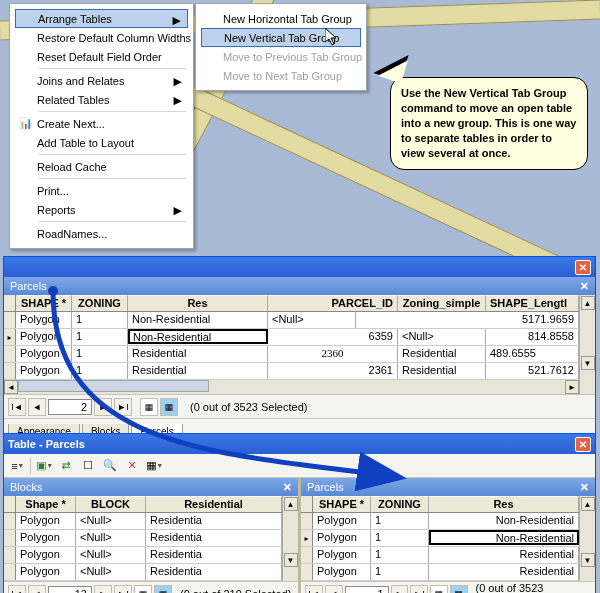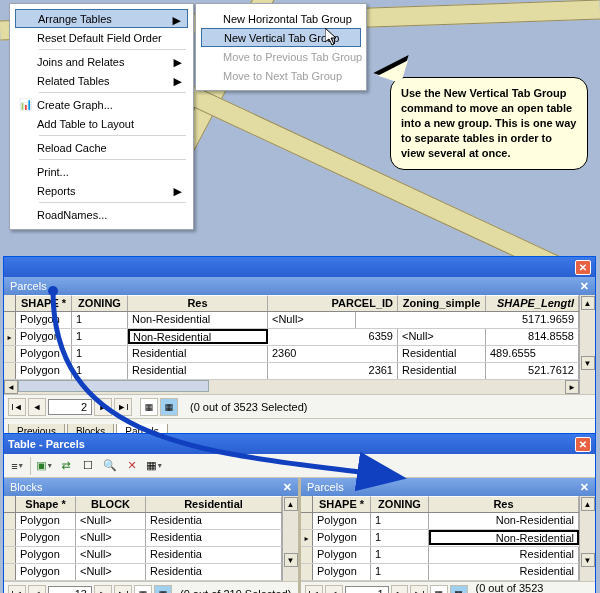--- a/index.html
+++ b/index.html
@@ -65,35 +65,38 @@
   <div class="road" style="left:200px; top:-40px; width:20px; height:280px; border:1px solid #968b5f; transform:rotate(28deg);"></div>
   <div class="road" style="left:60px; top:150px; width:540px; transform:rotate(25deg);"></div>
 </div>
 
 <div class="menu" style="left:9px; top:3px; width:185px;">
   <div class="menu-item hl">
     <span>Arrange Tables</span>
     <span class="submenu-arrow">▶</span>
   </div>
   <div class="menu-item">
+      <span>Restore Default Column Widths</span>
+    </div>
+  <div class="menu-item">
       <span>Reset Default Field Order</span>
     </div>
   <div class="menu-sep"></div>
   <div class="menu-item">
       <span>Joins and Relates</span>
       <span class="submenu-arrow">▶</span>
     </div>
   <div class="menu-item">
       <span>Related Tables</span>
       <span class="submenu-arrow">▶</span>
     </div>
   <div class="menu-sep"></div>
   <div class="menu-item iconed">
       <span class="ic">📊</span>
-      <span>Create Graph...</span>
+      <span>Create Next...</span>
     </div>
   <div class="menu-item">
       <span>Add Table to Layout</span>
     </div>
   <div class="menu-sep"></div>
   <div class="menu-item">
       <span>Reload Cache</span>
     </div>
   <div class="menu-sep"></div>
   <div class="menu-item">
@@ -142,21 +145,21 @@
   </div>
   <div style="display:flex;">
     <div class="grid" style="flex:1;">
       <div class="ghead">
         <div class="rowmark"></div>
         <div class="gh" style="width:56px;">SHAPE *</div>
         <div class="gh" style="width:56px;">ZONING</div>
         <div class="gh" style="width:140px;">Res</div>
         <div class="gh" style="width:130px;text-align:right;">PARCEL_ID</div>
         <div class="gh" style="width:88px;">Zoning_simple</div>
-        <div class="gh" style="flex:1;text-align:right;font-style:italic;">SHAPE_Lengtl</div>
+        <div class="gh" style="flex:1;text-align:left;">SHAPE_Lengtl</div>
       </div>
       <div id="upper-rows">
           <div class="grow">
             <div class="rowmark"></div>
             <div class="gc" style="width: 56px;">Polygon</div>
             <div class="gc" style="width: 56px;">1</div>
             <div class="gc" style="width: 140px;">Non-Residential</div>
             <div class="gc" style="width: 88px;">&lt;Null&gt;</div>
             <div class="gc" style="flex: 1 1 0%; text-align: right;">5171.9659</div>
           </div>
@@ -167,21 +170,21 @@
             <div class="gc sel" style="width: 140px;">Non-Residential</div>
             <div class="gc" style="width: 130px; text-align: right;">6359</div>
             <div class="gc" style="width: 88px;">&lt;Null&gt;</div>
             <div class="gc" style="flex: 1 1 0%; text-align: right;">814.8558</div>
           </div>
           <div class="grow">
             <div class="rowmark"></div>
             <div class="gc" style="width: 56px;">Polygon</div>
             <div class="gc" style="width: 56px;">1</div>
             <div class="gc" style="width: 140px;">Residential</div>
-            <div class="gc" style="width: 130px; text-align: left;">2360</div>
+            <div class="gc" style="width: 130px; text-align: center; font-family: Liberation Serif, serif;">2360</div>
             <div class="gc" style="width: 88px;">Residential</div>
             <div class="gc" style="flex: 1 1 0%; ">489.6555</div>
           </div>
           <div class="grow">
             <div class="rowmark"></div>
             <div class="gc" style="width: 56px;">Polygon</div>
             <div class="gc" style="width: 56px;">1</div>
             <div class="gc" style="width: 140px;">Residential</div>
             <div class="gc" style="width: 130px; text-align: right;">2361</div>
             <div class="gc" style="width: 88px;">Residential</div>
@@ -208,21 +211,21 @@
     <input class="pagenum" value="2" style="">
     <div class="navbtn">►</div>
     <div class="navbtn">►I</div>
     <div style="width:4px;"></div>
     <div class="navbtn" style="background:#fff;">▦</div>
     <div class="navbtn" style="background:#9fd0f0;">▦</div>
     <div style="width:8px;"></div>
     <span>(0 out of 3523 Selected)</span>
   </div>
   <div class="tabsbar">
-    <div class="tab">Previous</div>
+    <div class="tab">Appearance</div>
     <div class="tab">Blocks</div>
     <div class="tab active">Parcels</div>
   </div>
 </div>
 
 <svg class="bigarrow" style="left:45px; top:283px;" width="370" height="210">
   <defs>
       <marker id="ah" markerWidth="12" markerHeight="12" refX="8" refY="4" orient="auto">
         <polygon points="0,0 10,4 0,8" fill="#1040c0"></polygon>
       </marker>

